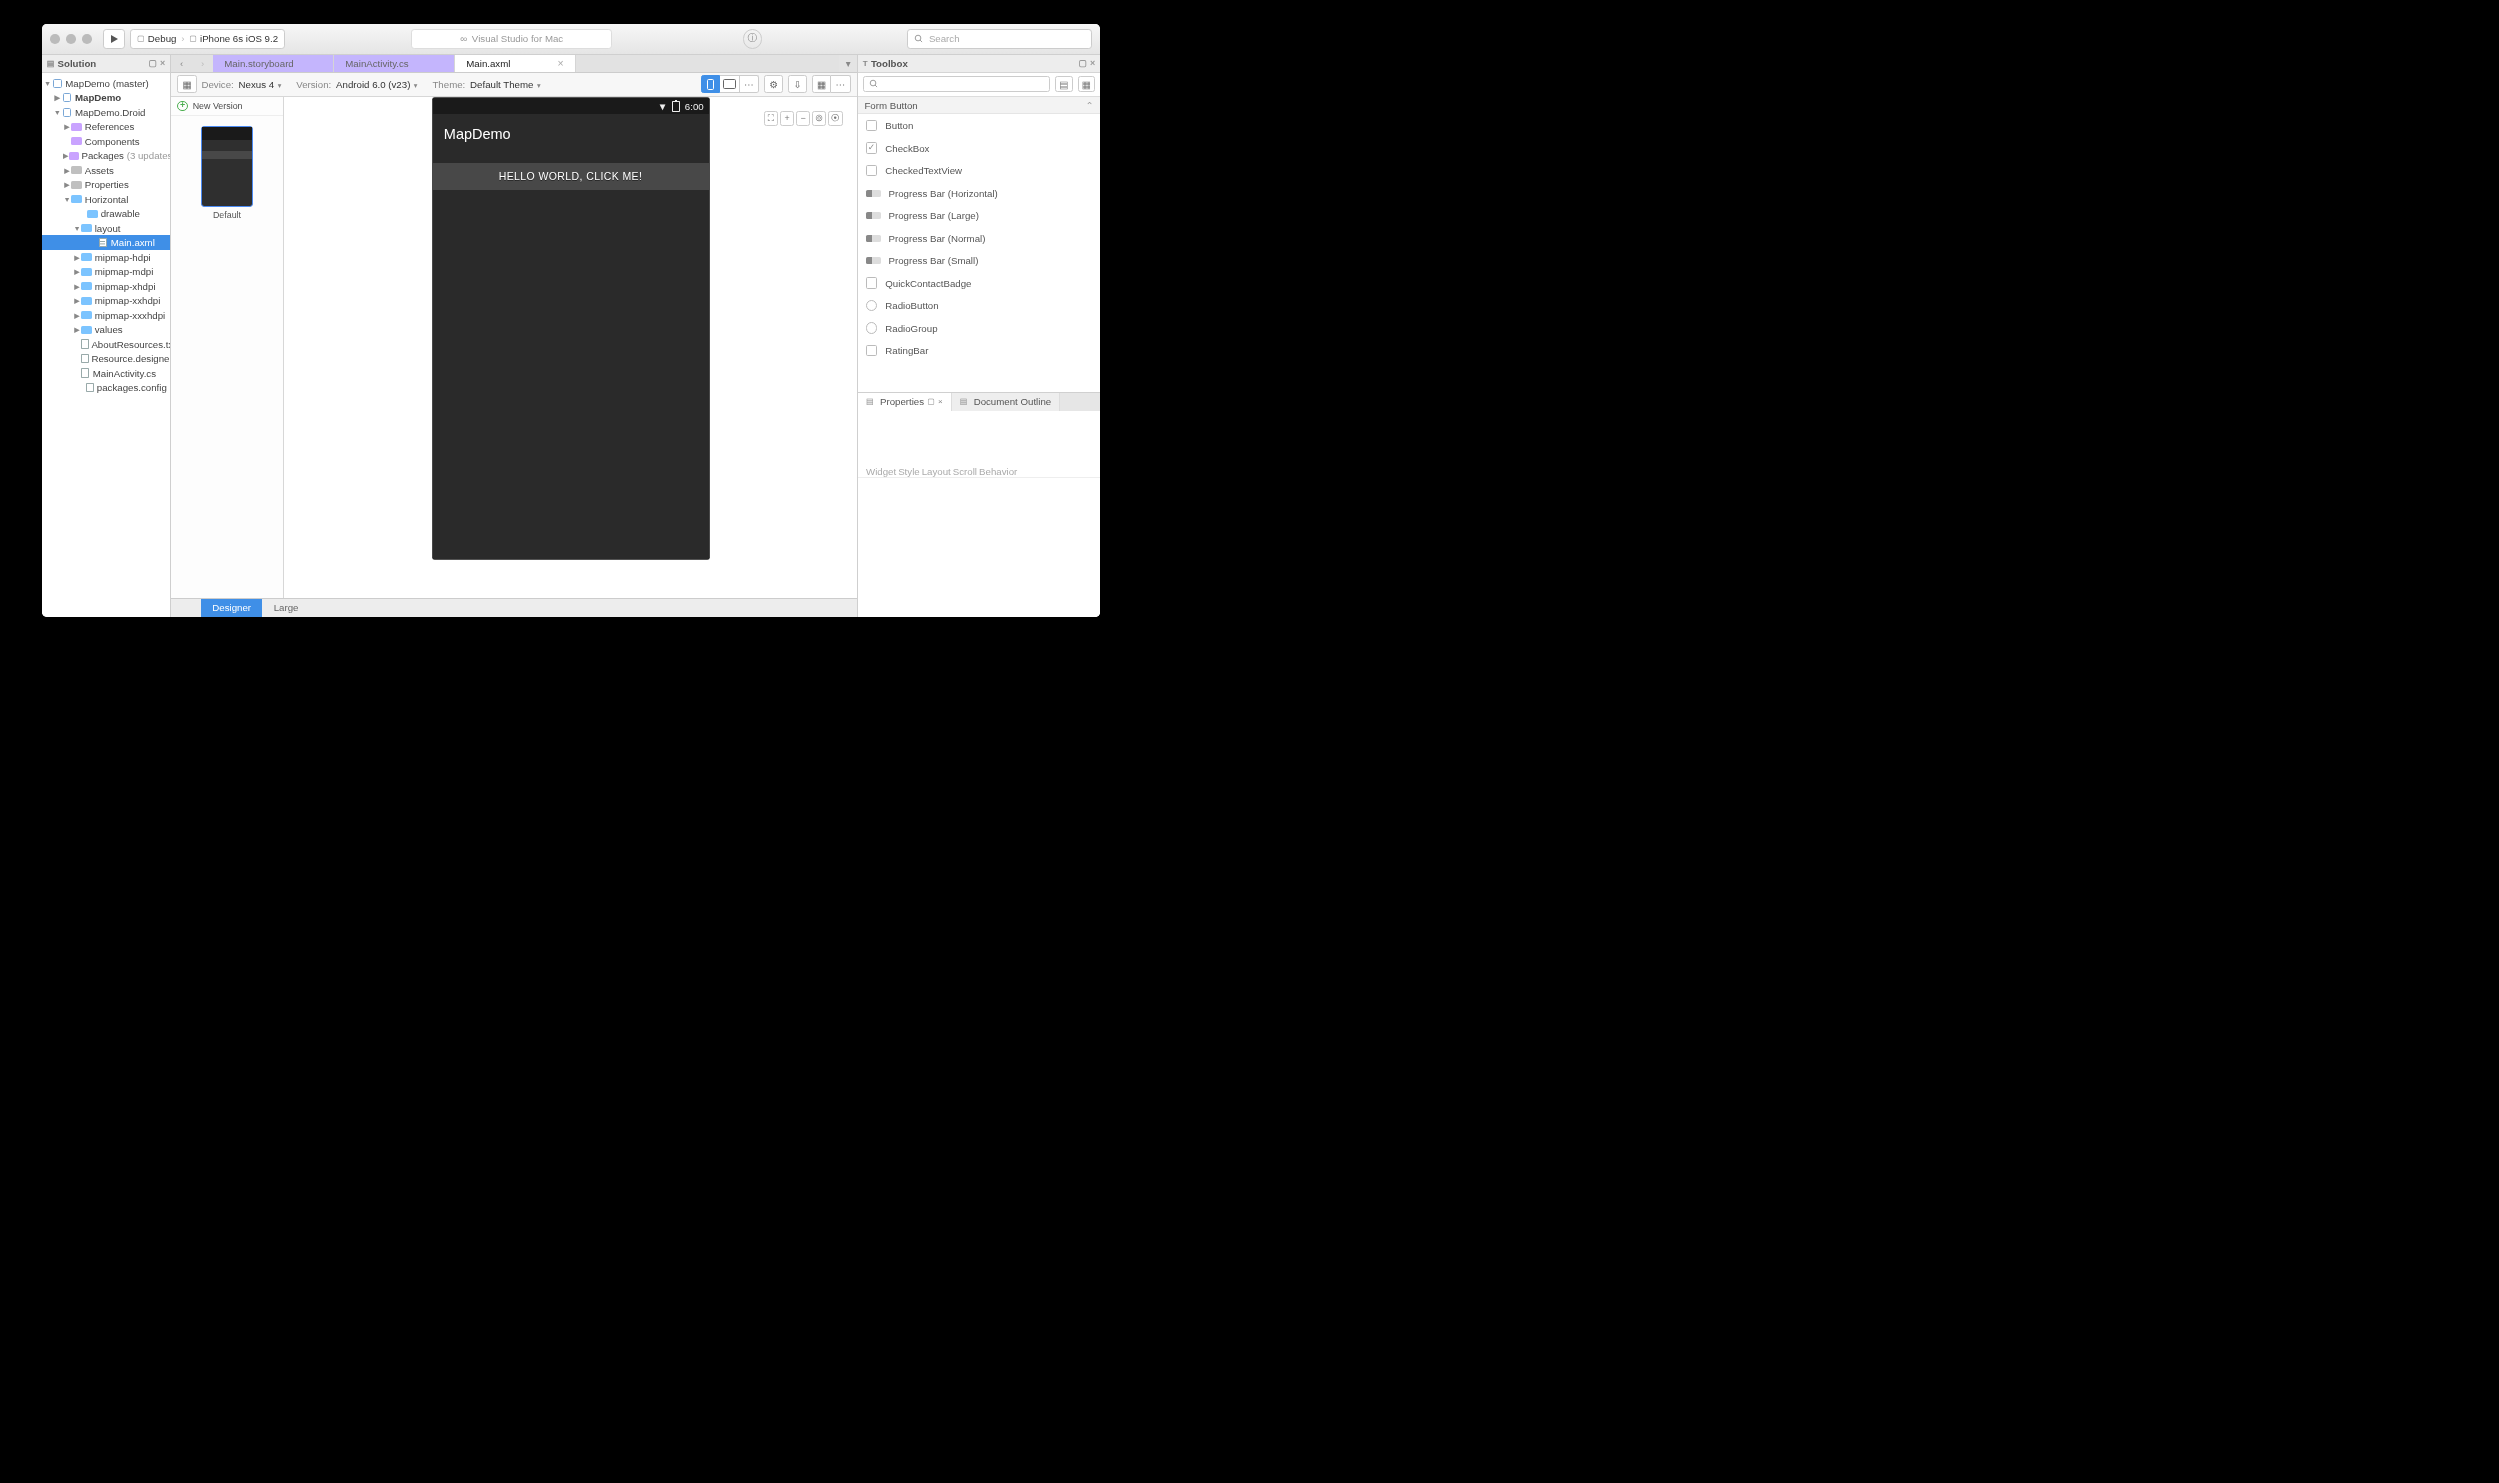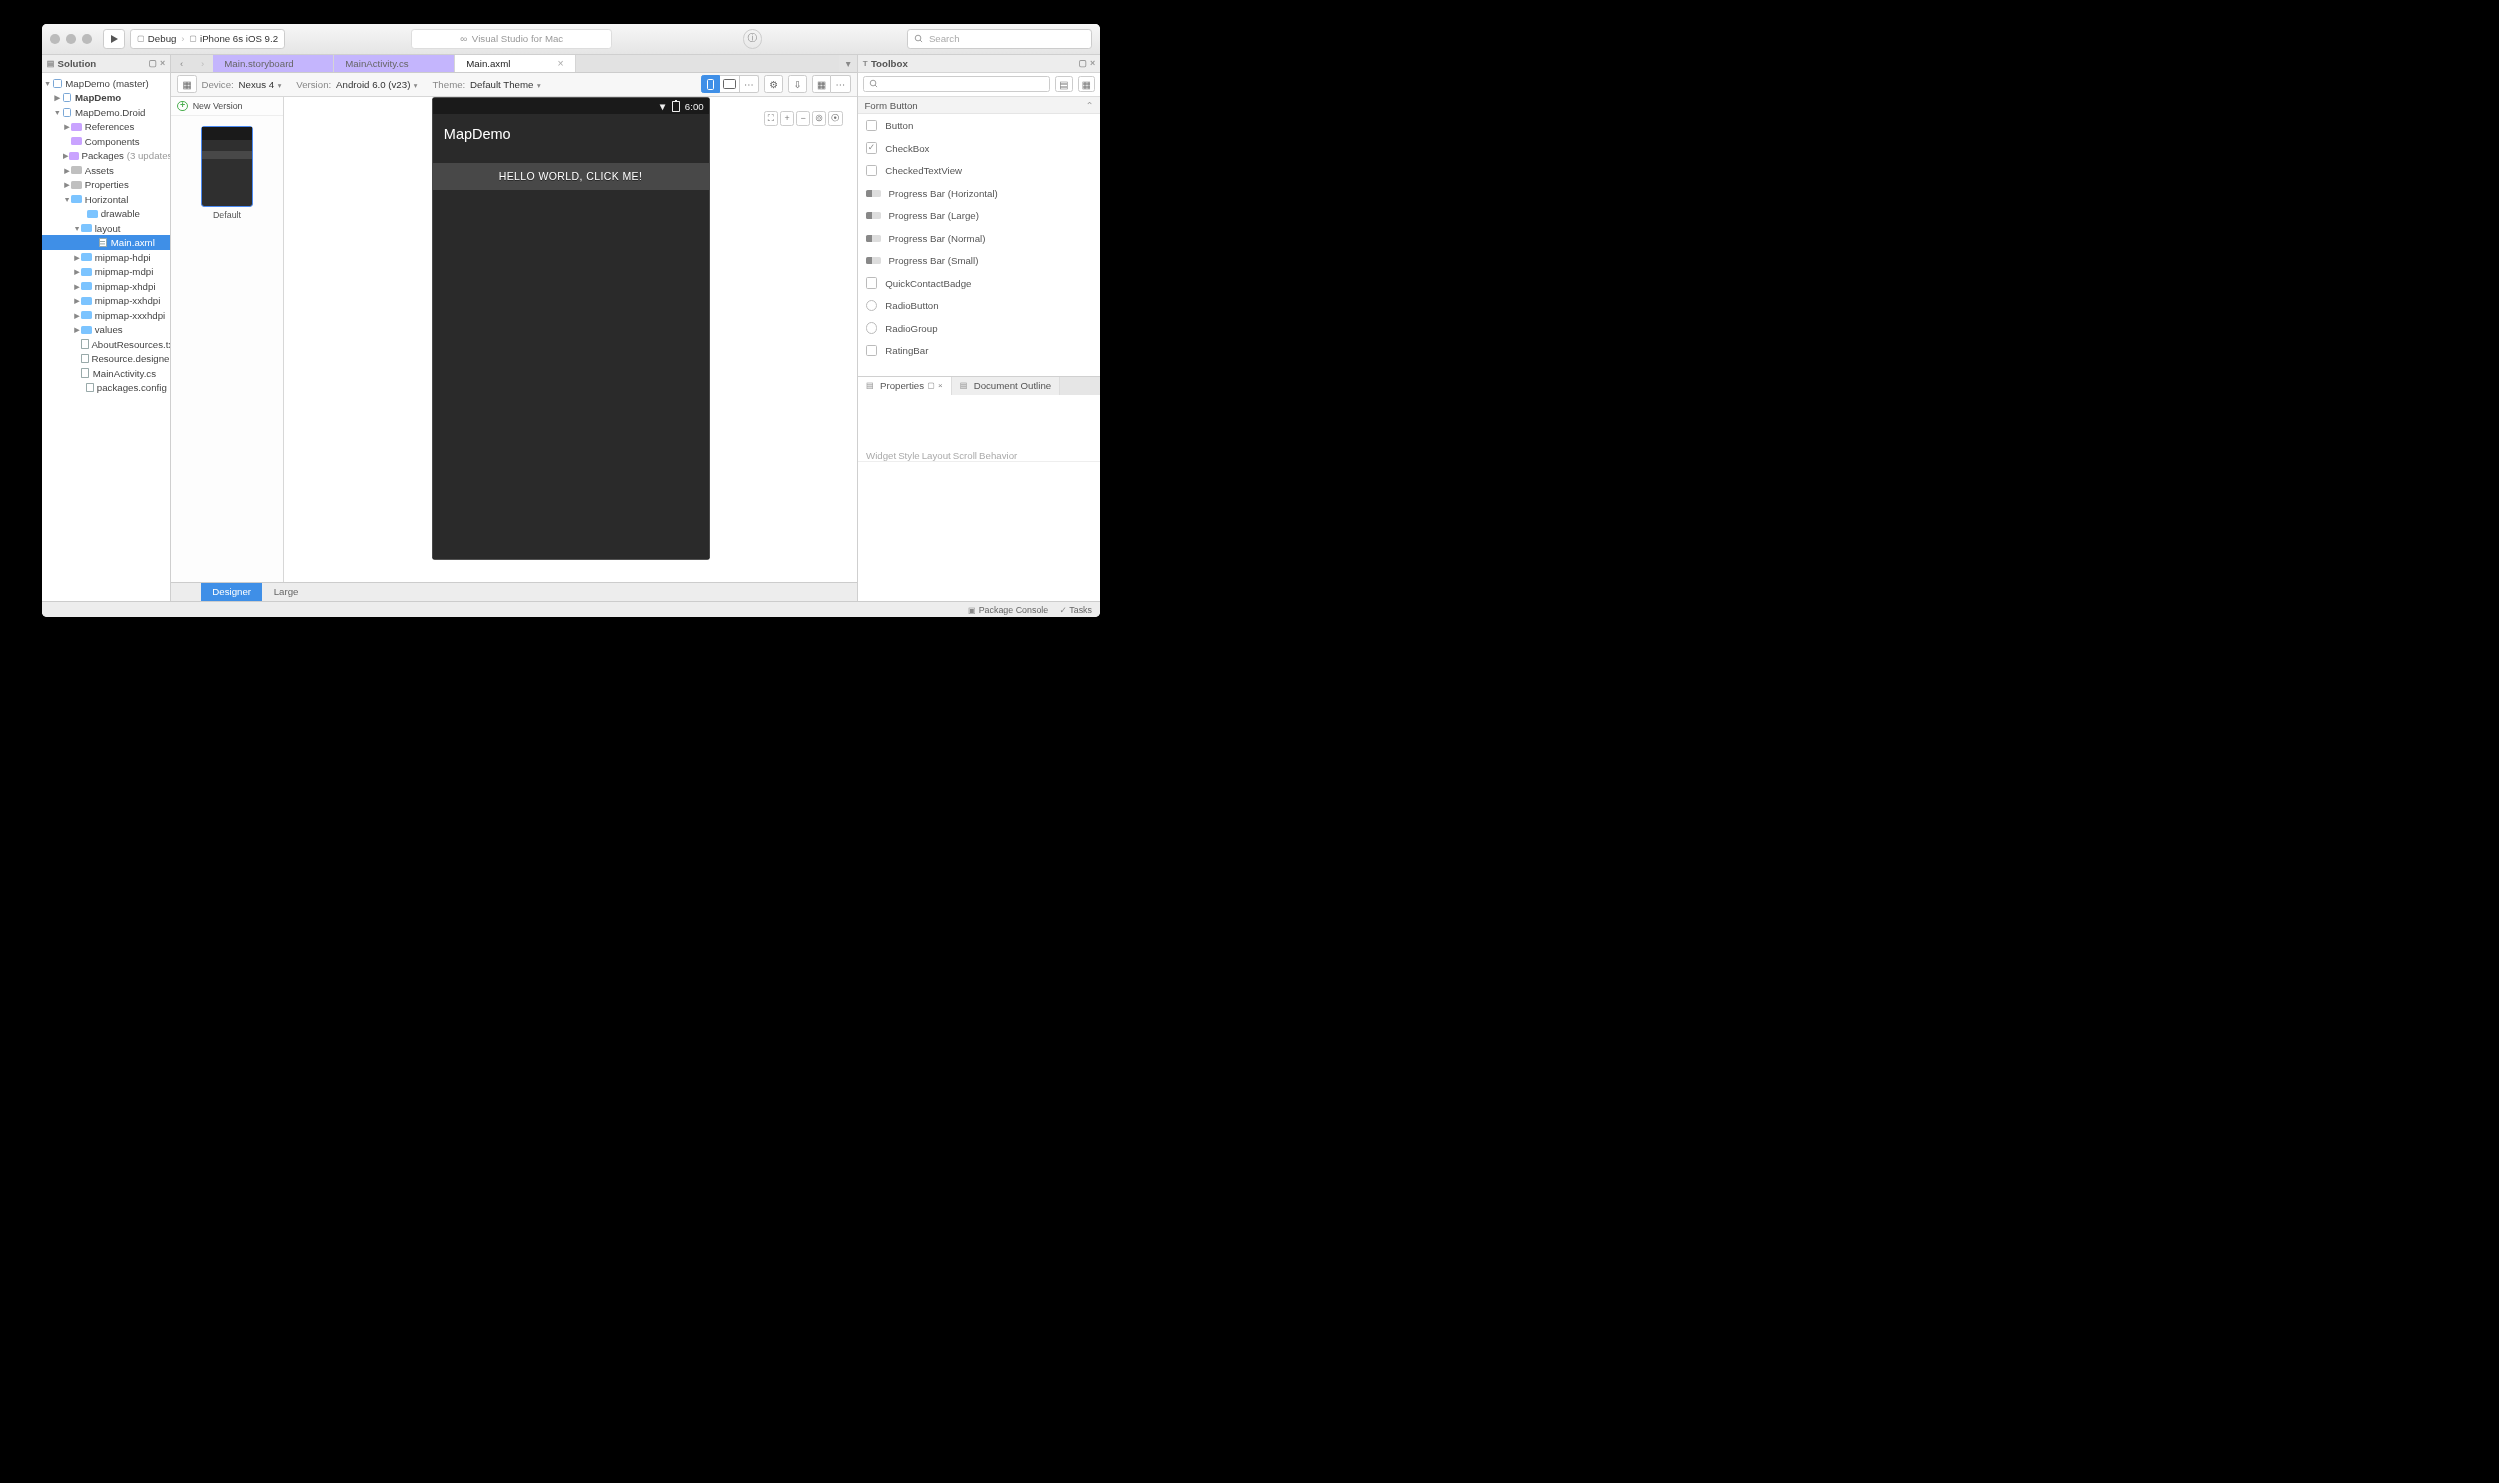--- a/index.html
+++ b/index.html
@@ -527,18 +527,14 @@
           <span>Layout</span>
           <span>Scroll</span>
           <span>Behavior</span>
         </div>
         <div style="flex:1;background:#fff"></div>
       </div>
     </div>
 
   </div>
 
-  <div class="statusline">
-    <span><span class="q-ico">▣</span><span>Package Console</span></span>
-    <span><span class="chk">✓</span> <span>Tasks</span></span>
-  </div>
 </div>
 
 
 </body></html>

